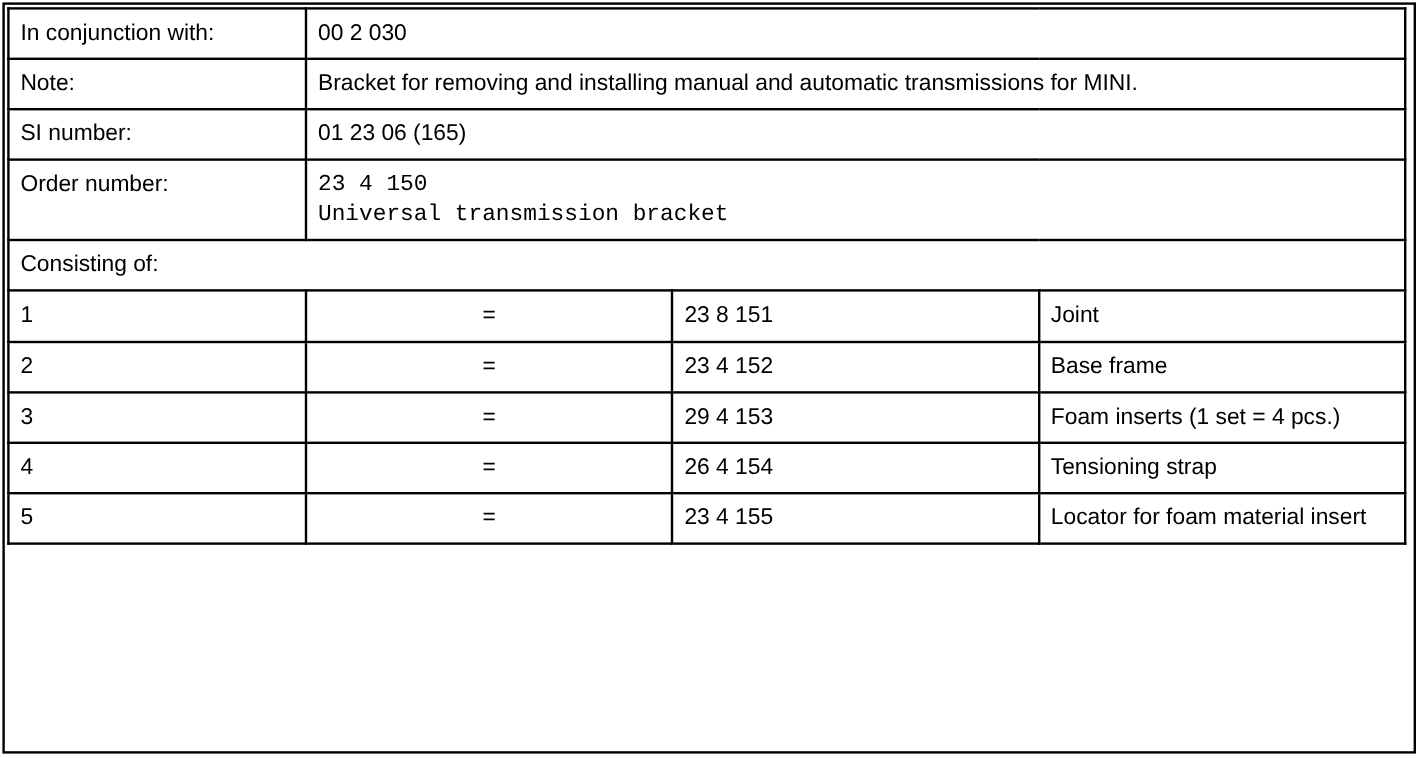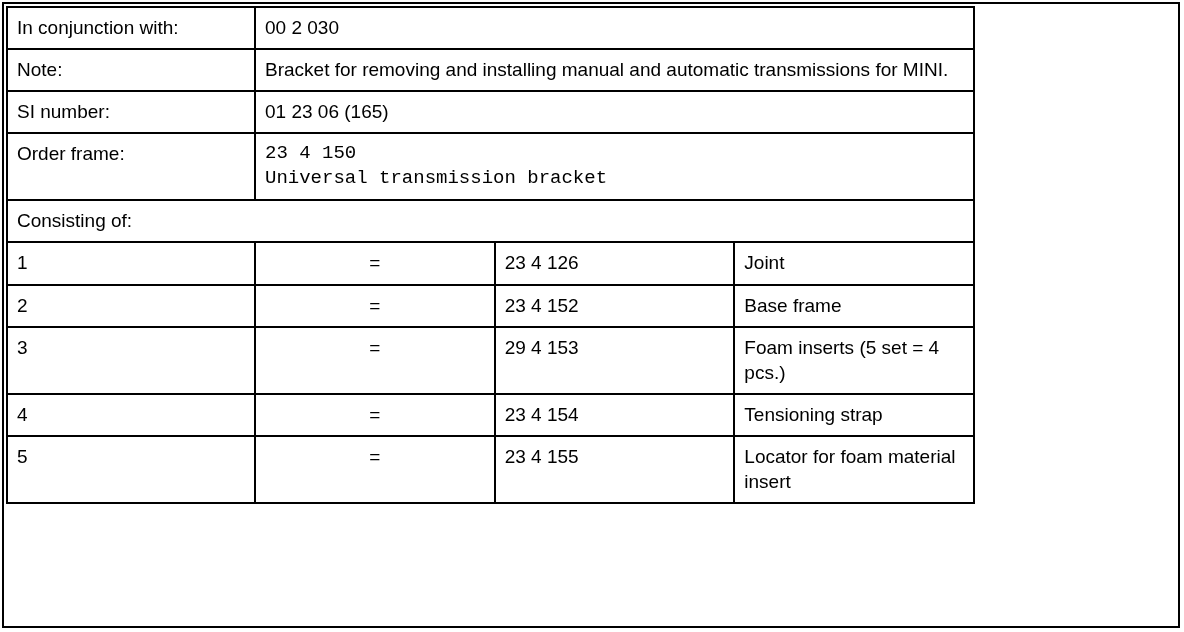--- a/index.html
+++ b/index.html
@@ -17,21 +17,21 @@
   .sheet {
     position: relative;
     width: 1184px;
     height: 632px;
     box-sizing: border-box;
   }
   table.spec {
     position: absolute;
     left: 6px;
     top: 6px;
-    width: 969px;
+    width: 1166px;
     border-collapse: collapse;
     table-layout: fixed;
     background: #ffffff;
   }
   table.spec, table.spec td {
     border: 2px solid #000000;
   }
   table.spec td {
     padding: 7px 9px 8px 9px;
     font-size: 19px;
@@ -93,52 +93,52 @@
       </tr>
       <tr>
         <td class="label">Note:</td>
         <td class="value" colspan="3">Bracket for removing and installing manual and automatic transmissions for MINI.</td>
       </tr>
       <tr>
         <td class="label">SI number:</td>
         <td class="value" colspan="3">01 23 06 (165)</td>
       </tr>
       <tr>
-        <td class="label">Order frame:</td>
+        <td class="label">Order number:</td>
         <td class="value" colspan="3">
           <span class="line2">23 4 150</span>
           <span class="line2">Universal transmission bracket</span>
         </td>
       </tr>
       <tr>
         <td class="fullspan" colspan="4">Consisting of:</td>
       </tr>
 
       <tr>
         <td class="num">1</td>
         <td class="eq">=</td>
-        <td class="part">23 4 126</td>
+        <td class="part">23 8 151</td>
         <td class="desc">Joint</td>
       </tr>
       <tr>
         <td class="num">2</td>
         <td class="eq">=</td>
         <td class="part">23 4 152</td>
         <td class="desc">Base frame</td>
       </tr>
       <tr>
         <td class="num">3</td>
         <td class="eq">=</td>
         <td class="part">29 4 153</td>
-        <td class="desc">Foam inserts (5 set = 4 pcs.)</td>
+        <td class="desc">Foam inserts (1 set = 4 pcs.)</td>
       </tr>
       <tr>
         <td class="num">4</td>
         <td class="eq">=</td>
-        <td class="part">23 4 154</td>
+        <td class="part">26 4 154</td>
         <td class="desc">Tensioning strap</td>
       </tr>
       <tr>
         <td class="num">5</td>
         <td class="eq">=</td>
         <td class="part">23 4 155</td>
         <td class="desc">Locator for foam material insert</td>
       </tr>
     </tbody>
   </table>

